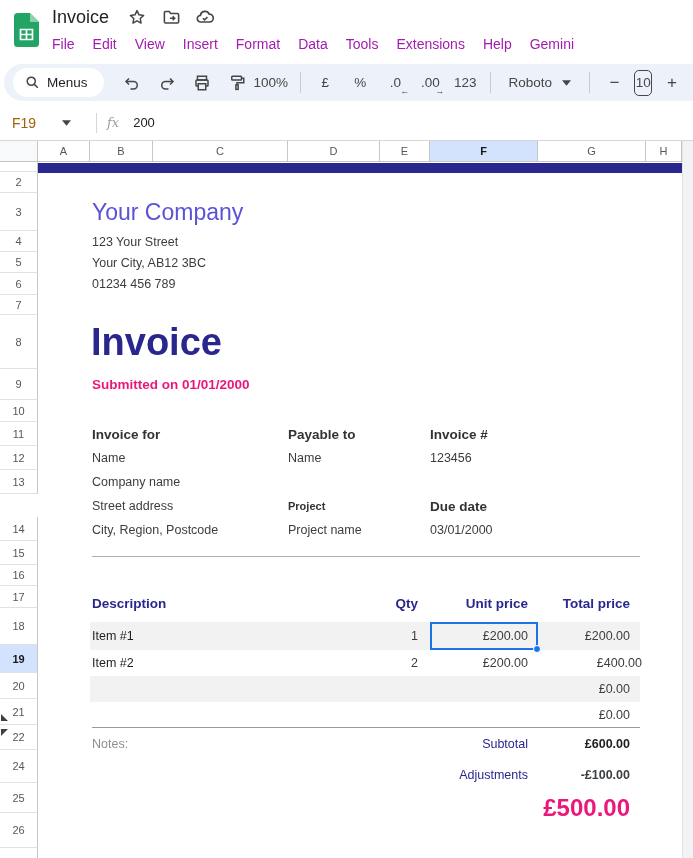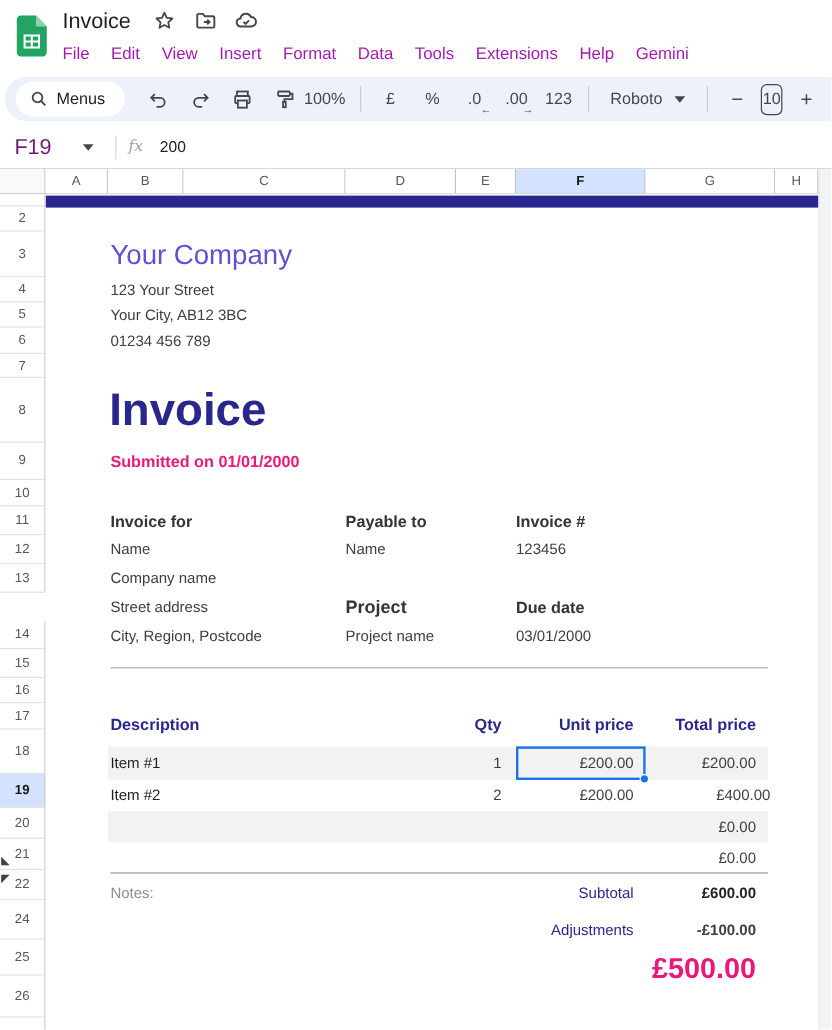--- a/index.html
+++ b/index.html
@@ -34,21 +34,21 @@
   .num-btn .mini-arrow { position:absolute; font-size:9px; color:#444746; bottom:2px; right:1px; line-height:1; }
   .font-btn { gap:10px; padding:0 6px; min-width:78px; }
   .size-box { width:32px; height:26px; border:1px solid #444746; border-radius:5px; display:flex;
     align-items:center; justify-content:center; font-size:13.5px; color:#444746; background:transparent; }
   .pm { font-size:17px; color:#444746; width:24px; text-align:center; }
 
   
   .formula-bar { position:absolute; top:105px; left:0; width:693px; height:36px; background:#fff;
     border-bottom:1px solid #d7d7d7; display:flex; align-items:center; }
   .name-box { display:flex; align-items:center; width:96px; padding-left:12px; gap:26px; }
-  .name-box span { font-size:18px; color:#701a75; }
+  .name-box span { font-size:14px; color:#a16207; }
   .fb-div { width:1px; height:20px; background:#d7d7d7; margin-right:10px; }
   .fx { font-family:"DejaVu Serif","Liberation Serif",serif; font-style:italic; font-size:13px;
     color:#9aa0a6; margin-right:14px; }
   .fb-value { font-size:13px; color:#202124; }
 
   
   .grid { position:absolute; top:141px; left:0; width:693px; height:717px; background:#fff; }
   .corner { position:absolute; top:0; left:0; width:38px; height:21px; background:#f8f9fa;
     border-right:1px solid #c4c7c5; border-bottom:1px solid #c4c7c5; }
   .col-headers { position:absolute; top:0; left:38px; width:644px; height:21px; display:flex;
@@ -273,21 +273,21 @@
       <div class="cell pink bold" style="left:54px; top:207px; height:31px; font-size:13.5px;">Submitted on 01/01/2000</div>
 
       <div class="cell bold" style="left:54px; top:260px; height:24px; font-size:13.5px; color:#333;">Invoice for</div>
       <div class="cell bold" style="left:250px; top:260px; height:24px; font-size:13.5px; color:#333;">Payable to</div>
       <div class="cell bold" style="left:392px; top:260px; height:24px; font-size:13.5px; color:#333;">Invoice #</div>
       <div class="cell" style="left:54px; top:284px; height:24px;">Name</div>
       <div class="cell" style="left:250px; top:284px; height:24px;">Name</div>
       <div class="cell" style="left:392px; top:284px; height:24px;">123456</div>
       <div class="cell" style="left:54px; top:308px; height:24px;">Company name</div>
       <div class="cell" style="left:54px; top:332px; height:24px;">Street address</div>
-      <div class="cell bold" style="left:250px; top:332px; height:24px; font-size:15px; color:#333;">Project</div>
+      <div class="cell bold" style="left:250px; top:332px; height:24px; font-size:11px; color:#333;">Project</div>
       <div class="cell bold" style="left:392px; top:332px; height:24px; font-size:13.5px; color:#333;">Due date</div>
       <div class="cell" style="left:54px; top:356px; height:24px;">City, Region, Postcode</div>
       <div class="cell" style="left:250px; top:356px; height:24px;">Project name</div>
       <div class="cell" style="left:392px; top:356px; height:24px;">03/01/2000</div>
 
       <div class="hr" style="left:54px; top:394px; width:548px;"></div>
 
       <div class="cell navy bold" style="left:54px; top:423px; height:37px; font-size:13.5px;">Description</div>
       <div class="cell r navy bold" style="right:264px; top:423px; height:37px; font-size:13.5px;">Qty</div>
       <div class="cell r navy bold" style="right:154px; top:423px; height:37px; font-size:13.5px;">Unit price</div>

